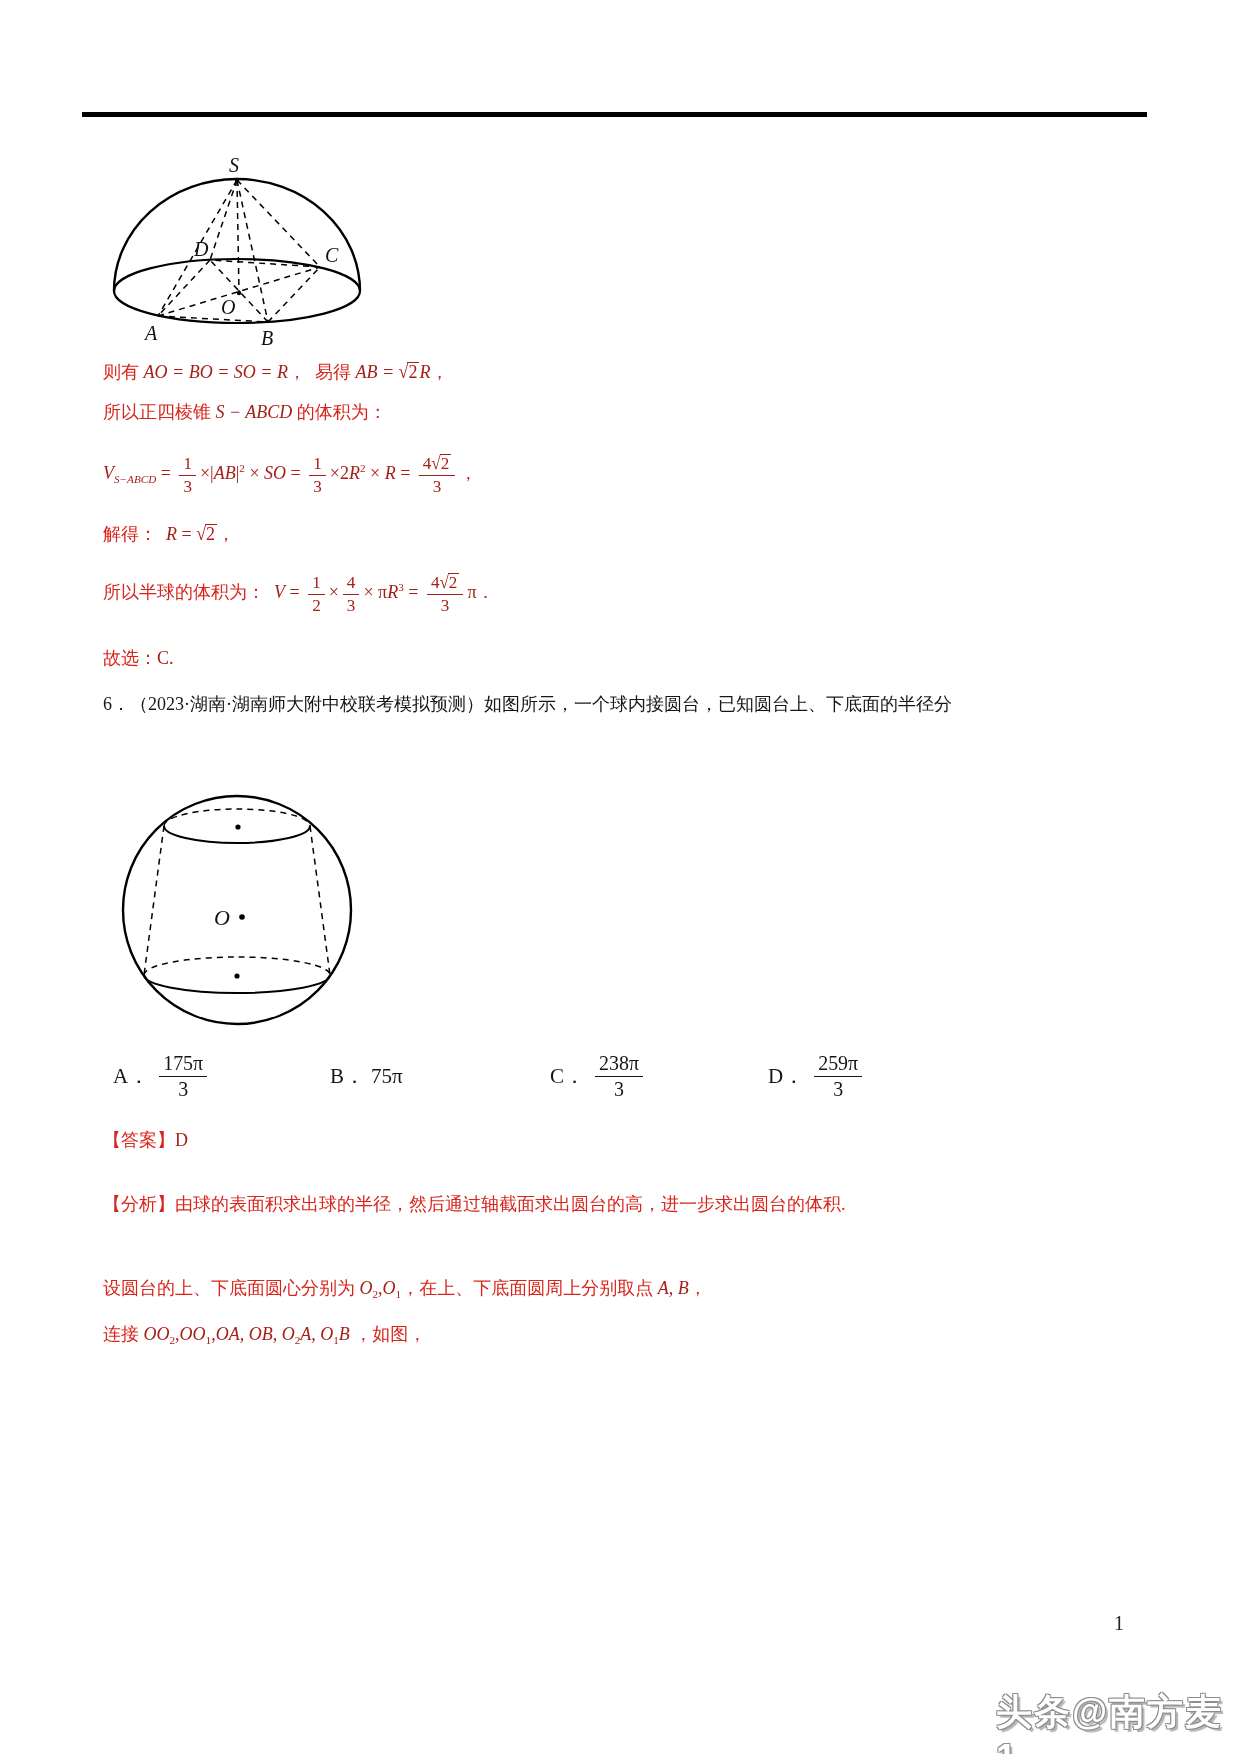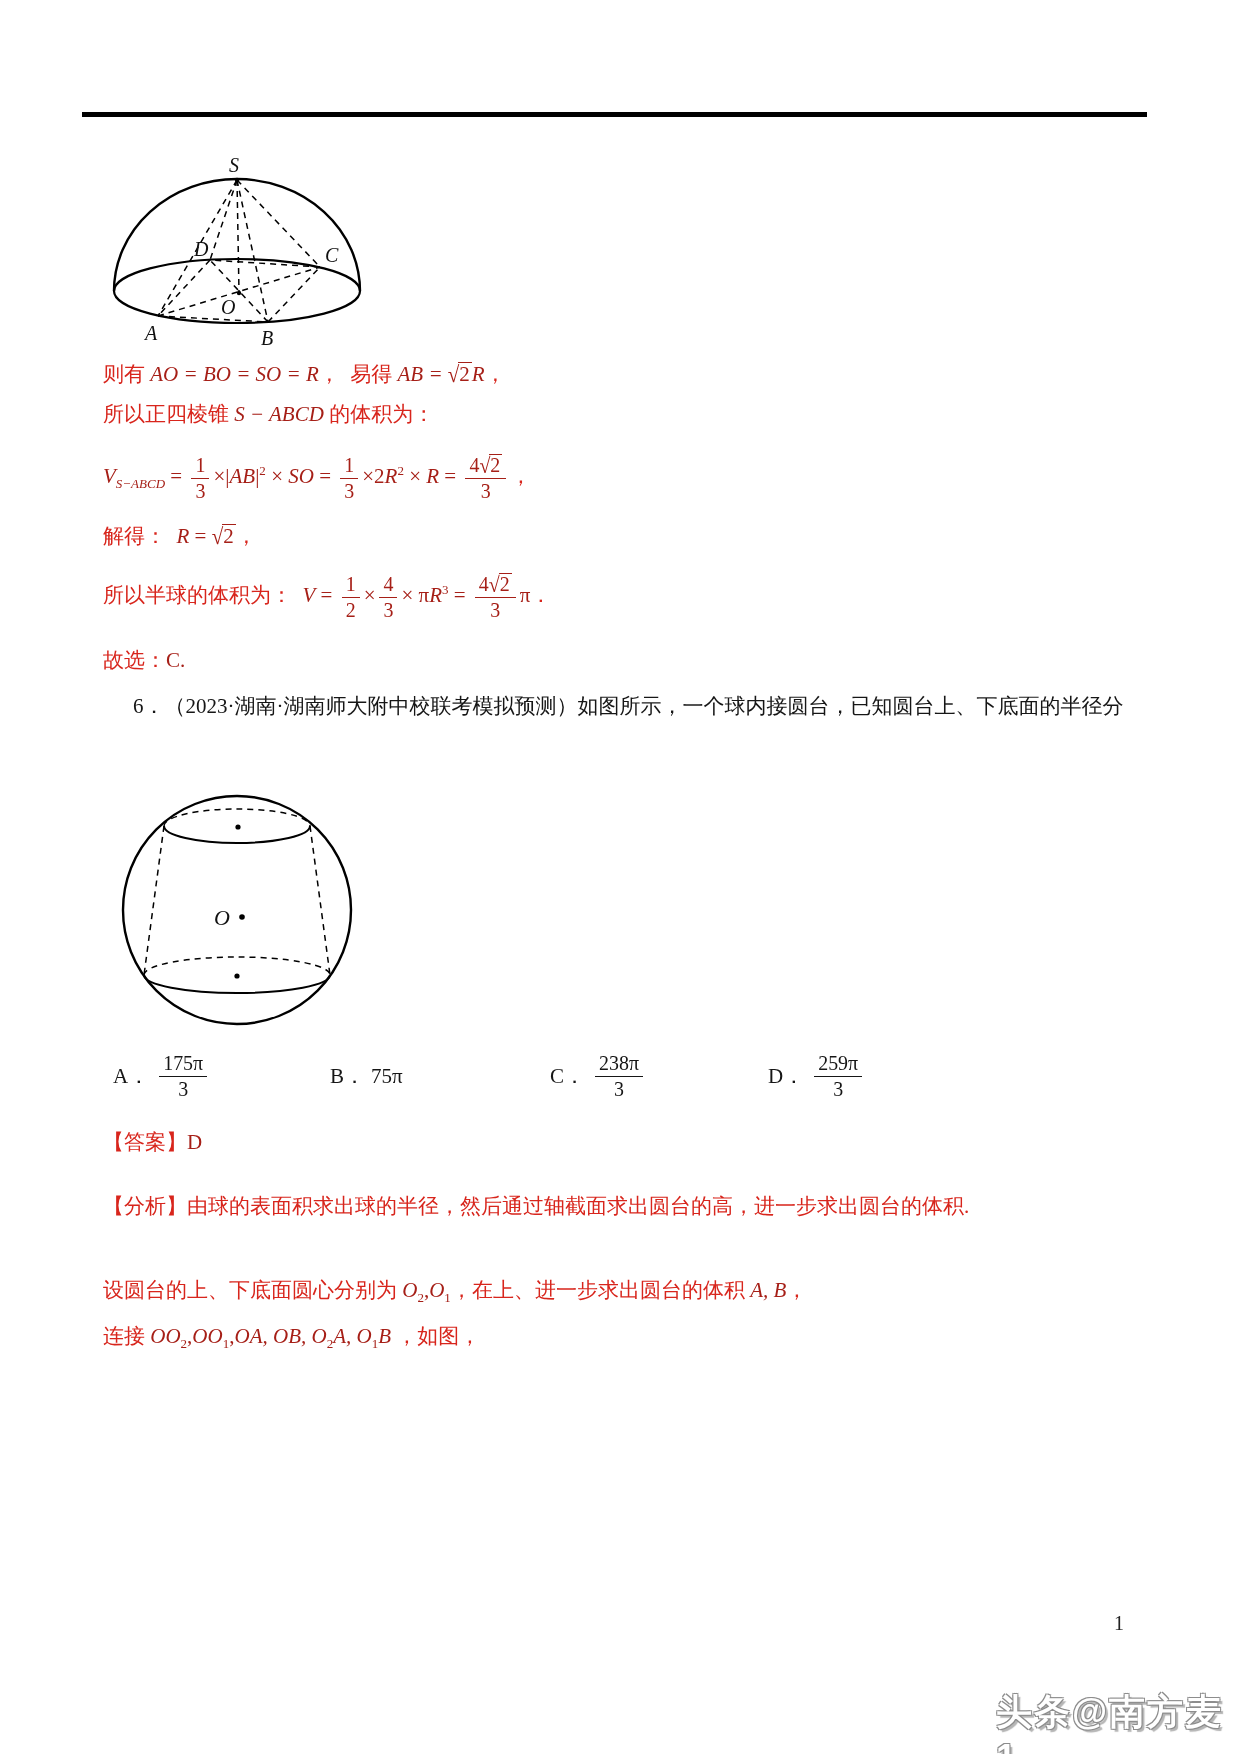--- a/index.html
+++ b/index.html
@@ -5,23 +5,23 @@
   :root{
     --red:#d8251c; --redm:#a61f17; --black:#161616;
   }
   html,body{margin:0;padding:0;background:#fff;}
   .page{
     position:relative;width:1240px;height:1754px;background:#ffffff;
     font-family:"Liberation Serif","DejaVu Serif",serif;overflow:hidden;
   }
   .rule{position:absolute;left:82px;top:112px;width:1065px;height:5px;background:#000;}
   .fig{position:absolute;}
-  .mline{position:absolute;left:103px;font-size:21px;white-space:nowrap;line-height:1.35;}
+  .mline{position:absolute;left:103px;font-size:18px;white-space:nowrap;line-height:1.35;}
   .red{color:var(--redm);}
-  .black{color:var(--black);margin-left:30px;}
+  .black{color:var(--black);}
   span[class^="seg-"]{white-space:pre;}
   .seg-cn{color:var(--red);}
   .seg-mi{color:var(--redm);font-style:italic;}
   .seg-mr{color:var(--redm);font-style:normal;}
   .seg-bk{color:var(--black);}
   .seg-mrb{color:var(--black);font-style:normal;}
   .frac{display:inline-block;vertical-align:middle;text-align:center;margin:2px 4px;font-size:0.95em;line-height:1.15;}
   .fnum{display:block;padding:0 4px 1px;border-bottom:1.6px solid currentColor;}
   .fden{display:block;padding-top:1px;}
   .sqrt{display:inline-block;white-space:nowrap;}
@@ -127,19 +127,19 @@
   <div class="choice" style="left:768px">
       <span class="seg-bk">D．</span>
       <span class="frac">
         <span class="fnum"><span class="seg-mrb">259π</span></span>
         <span class="fden"><span class="seg-mrb">3</span></span>
       </span>
     </div>
 
   <div class="mline red" style="top:1128px"><span class="seg-cn">【答案】</span><span class="seg-mr">D</span></div>
   <div class="mline red" style="top:1192px"><span class="seg-cn">【分析】由球的表面积求出球的半径，然后通过轴截面求出圆台的高，进一步求出圆台的体积.</span></div>
-  <div class="mline red" style="top:1276px"><span class="seg-cn">设圆台的上、下底面圆心分别为 </span><span class="seg-mi">O</span><sub><span class="seg-mr">2</span></sub><span class="seg-mr">,</span><span class="seg-mi">O</span><sub><span class="seg-mr">1</span></sub><span class="seg-cn">，在上、进一步求出圆台的体积 </span><span class="seg-mi">A, B</span><span class="seg-cn">，</span></div>
+  <div class="mline red" style="top:1276px"><span class="seg-cn">设圆台的上、下底面圆心分别为 </span><span class="seg-mi">O</span><sub><span class="seg-mr">2</span></sub><span class="seg-mr">,</span><span class="seg-mi">O</span><sub><span class="seg-mr">1</span></sub><span class="seg-cn">，在上、下底面圆周上分别取点 </span><span class="seg-mi">A, B</span><span class="seg-cn">，</span></div>
   <div class="mline red" style="top:1322px"><span class="seg-cn">连接 </span><span class="seg-mi">OO</span><sub><span class="seg-mr">2</span></sub><span class="seg-mr">,</span><span class="seg-mi">OO</span><sub><span class="seg-mr">1</span></sub><span class="seg-mr">,</span><span class="seg-mi">OA, OB, O</span><sub><span class="seg-mr">2</span></sub><span class="seg-mi">A, O</span><sub><span class="seg-mr">1</span></sub><span class="seg-mi">B</span><span class="seg-cn"> ，如图，</span></div>
 
   <div class="pagenum">1</div>
   <div class="watermark">头条@南方麦1</div>
 
 </div>
 
 </body></html>

